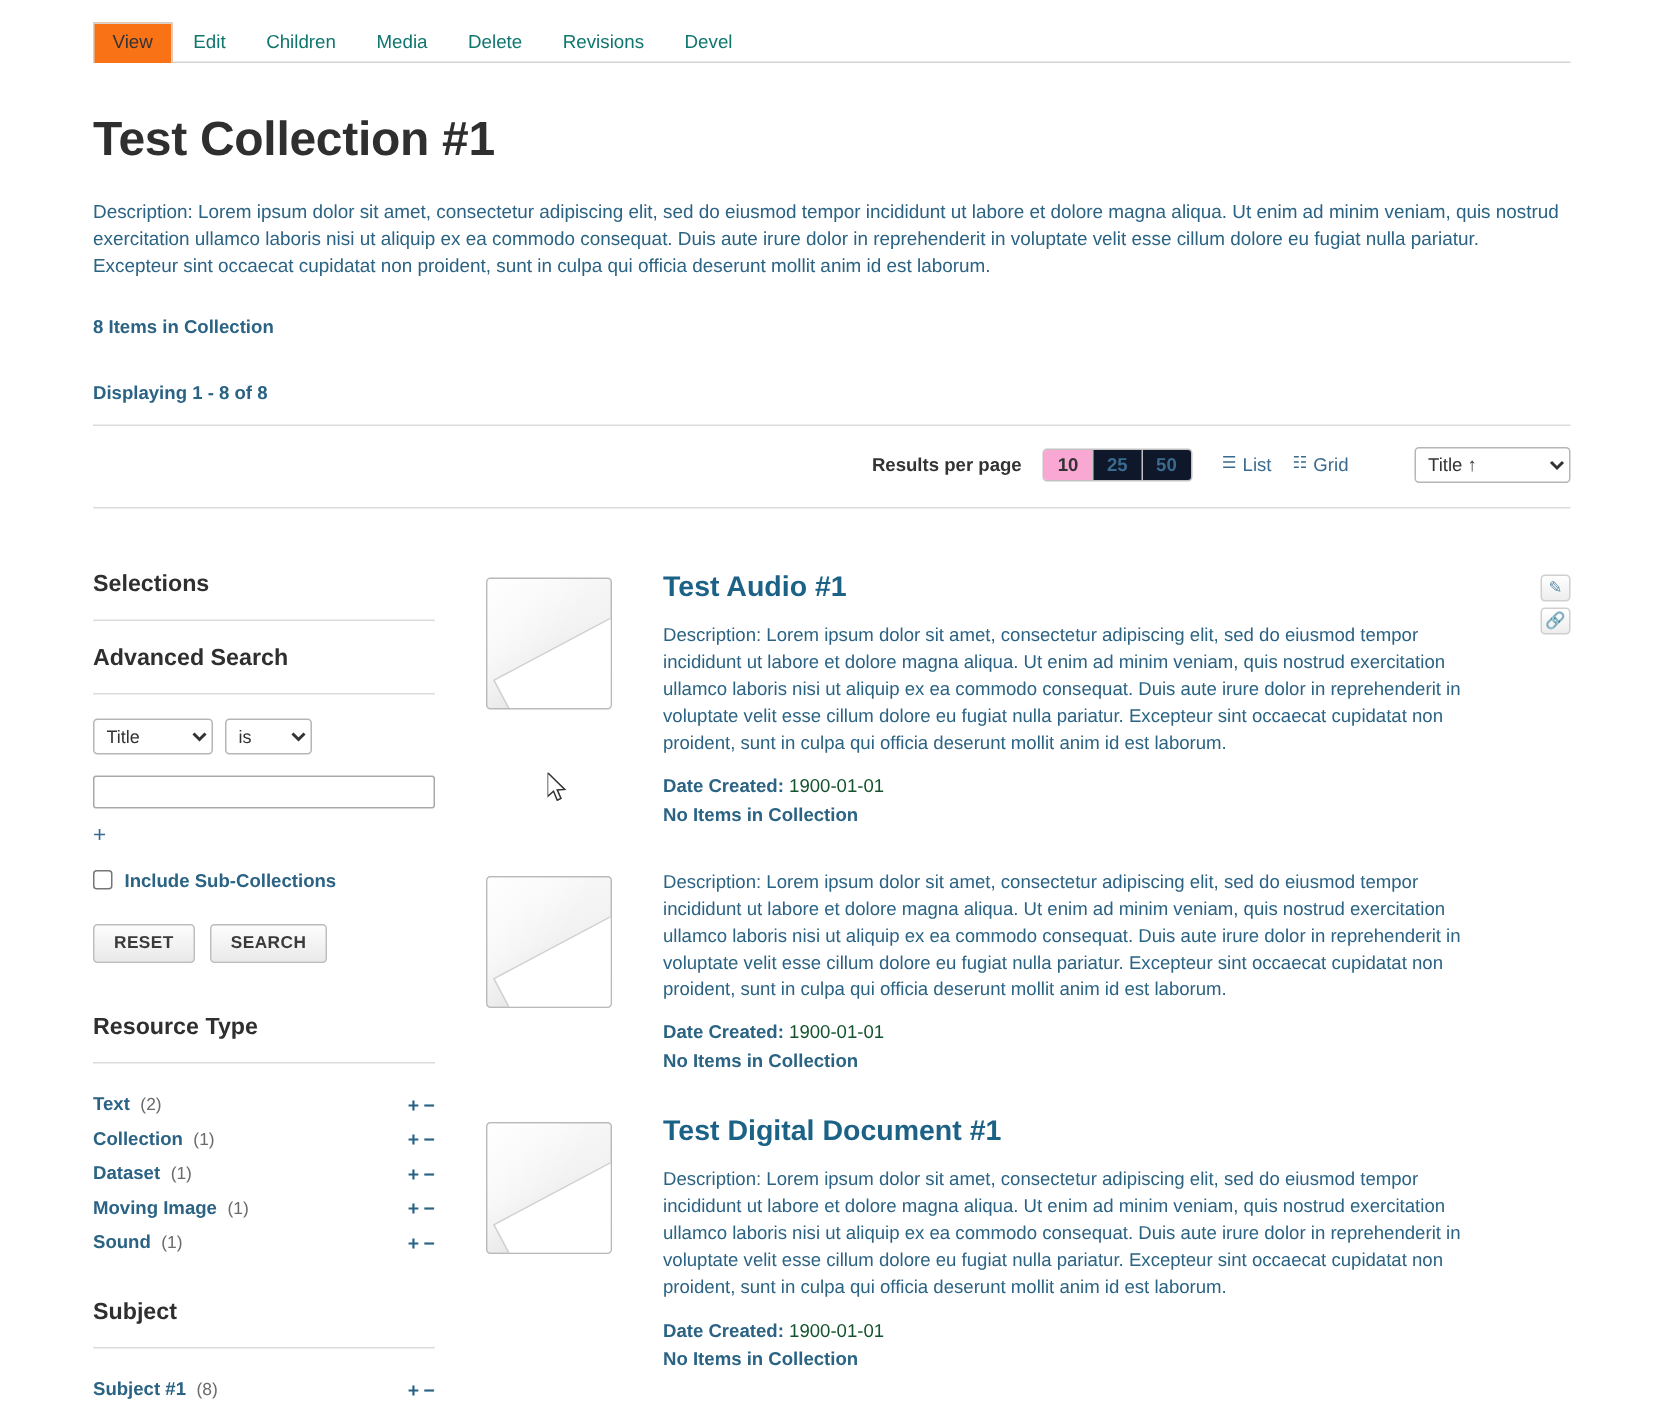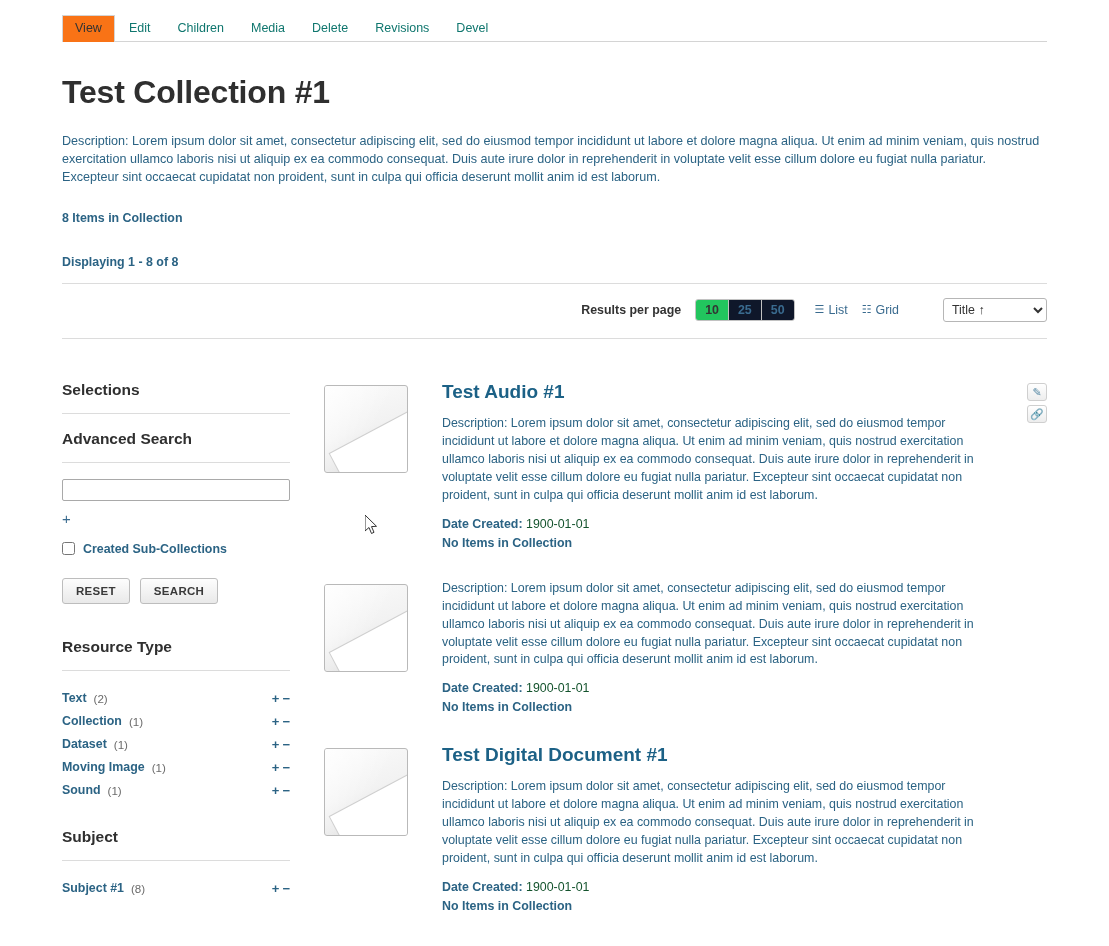--- a/index.html
+++ b/index.html
@@ -104,21 +104,21 @@
   .rpp-btn {
     padding: 3px 9px;
     font-size: 12.4px;
     background: #0f172a;
     color: #3a6b8f;
     border-right: 1px solid #c2c2c2;
     cursor: pointer;
     font-weight: bold;
   }
   .rpp-btn:last-child { border-right: none; }
-  .rpp-btn.active { background: #22c55e; color: #333; }
+  .rpp-btn.active { background: #f9a8d4; color: #333; }
 
   .viewmode {
     display: flex;
     gap: 14px;
     margin-left: 6px;
   }
   .viewmode a {
     color: #3a6b8f;
     text-decoration: none;
     font-size: 12.4px;
@@ -401,28 +401,36 @@
     <div class="body-grid">
 
       <div class="sidebar">
 
         <div class="side-h">Selections</div>
         <hr class="side-rule">
 
         <div class="side-h sub">Advanced Search</div>
         <hr class="side-rule">
 
+        <div class="adv-row">
+          <select class="sel-field">
+            <option>Title</option>
+          </select>
+          <select class="sel-op">
+            <option>is</option>
+          </select>
+        </div>
 
         <input class="adv-input" type="text" value="" placeholder="" style="">
 
         <span class="plus-add">+</span>
 
         <div class="checkrow">
           <input type="checkbox" style="">
-          <span>Created Sub-Collections</span>
+          <span>Include Sub-Collections</span>
         </div>
 
         <div class="btn-row">
           <button class="btn">RESET</button>
           <button class="btn">SEARCH</button>
         </div>
 
         <div class="side-h">Resource Type</div>
         <hr class="side-rule">
         <div class="facet-list">

